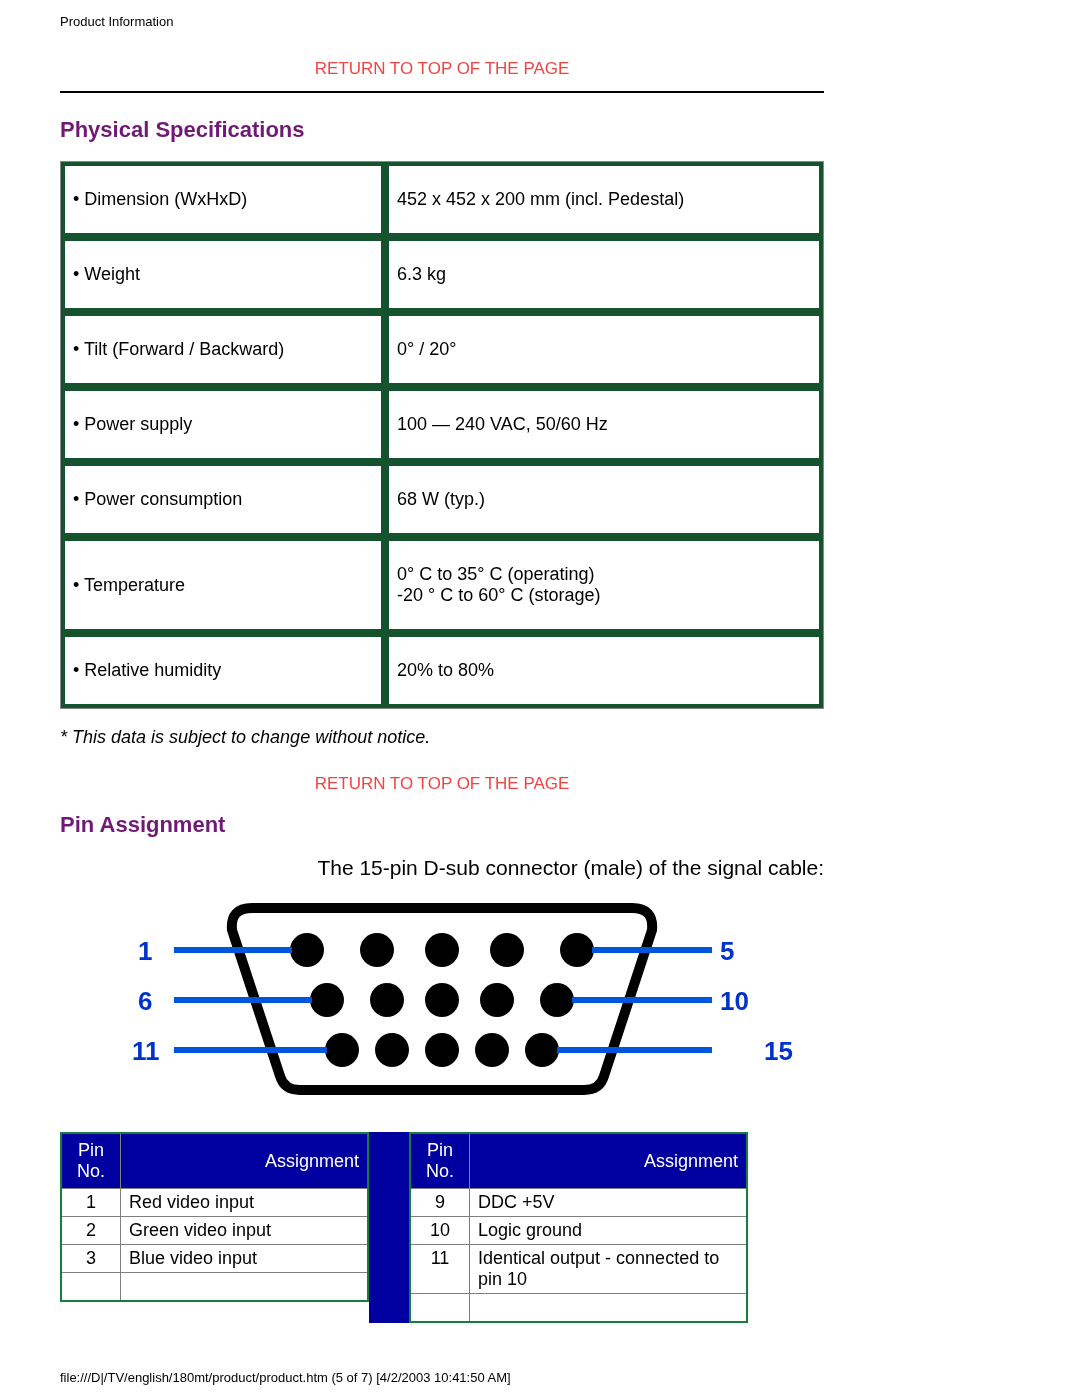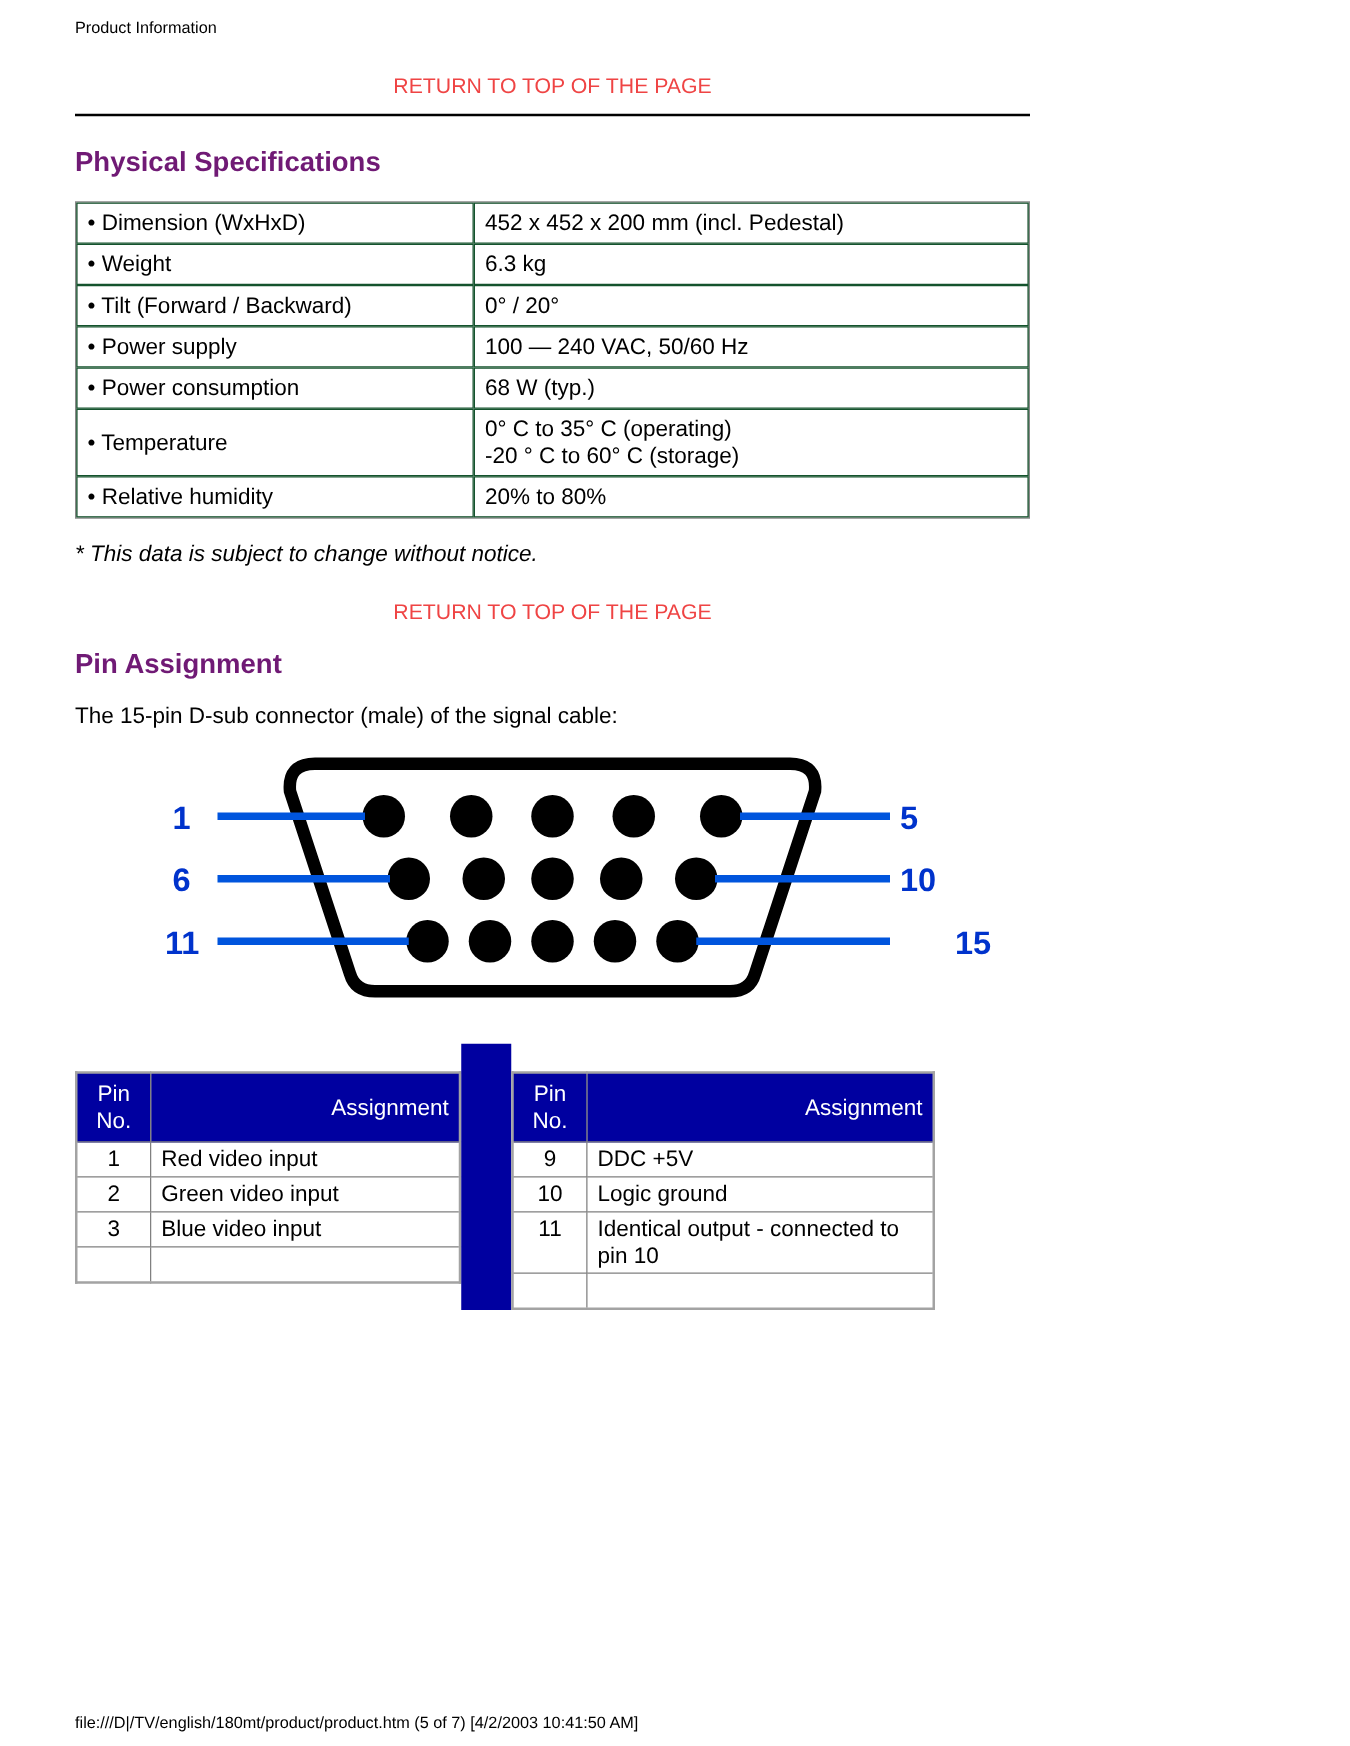--- a/index.html
+++ b/index.html
@@ -3,31 +3,31 @@
 <meta charset="utf-8">
 <style>
   body { font-family: Arial, Helvetica, sans-serif; font-size: 18px; color:#000; margin:0; padding:0; }
   .page { width:884px; min-height:1397px; position:relative; box-sizing:border-box; padding:0 60px; }
   .hdr { font-size:13px; padding:14px 0 4px 0; }
   .toplink { color:#ef4444; text-align:center; font-size:17px; margin:26px 0 12px 0; }
   .toplink span { letter-spacing:0; }
   hr.rule { border:none; border-top:2px solid #000; margin:12px 0 24px 0; }
   h2.section { color:#701a75; font-weight:bold; font-size:22px; margin:18px 0 18px 0; }
   table.specs { border-collapse:separate; border-spacing:0; width:100%; border:1px solid #888; box-shadow:inset 0 0 0 1px #c8c8c8; }
-  table.specs td { border:1px solid #14532d; padding:5px 8px; font-size:18px; }
+  table.specs td { border:4px solid #14532d; padding:23px 8px; font-size:18px; }
   table.specs td.lbl { width:300px; }
   .footnote { font-style:italic; margin:18px 0 8px 0; font-size:18px; }
-  .para { margin:16px 0 10px 0; font-size:18px; }
+  .para { margin:16px 0 10px 0; font-size:21px;text-align:right; }
   
   .dsub-wrap { width:620px; margin:8px auto 22px auto; position:relative; height:220px; }
   .dsub-svg { display:block; margin:0 auto; }
   .dsub-num { position:absolute; font-size:26px; font-weight:bold; color:#0033cc; }
   
   .pin-block { display:flex; align-items:flex-start; }
-  table.pins { border-collapse:collapse; border:2px solid #a3a3a3;margin-top:22px; }
+  table.pins { border-collapse:collapse; border:2px solid #15803d; }
   table.pins th { background:#0000a0; color:#fff; font-weight:normal; text-align:right; padding:6px 8px; border:1px solid #808080; font-size:18px; }
   table.pins td { border:1px solid #808080; padding:3px 8px; font-size:18px; vertical-align:top; }
   table.pins th.pn, table.pins td.pn { text-align:center; width:42px; }
   table.pins th.asg { width:230px; }
   .mid-bar { width:40px; background:#0000a0; align-self:stretch; }
   .pin-block table.pins:last-child th.asg2 { width:260px; }
   .footer { font-size:13px; position:absolute; bottom:12px; left:60px; }
 </style>
 </head>
 <body>

